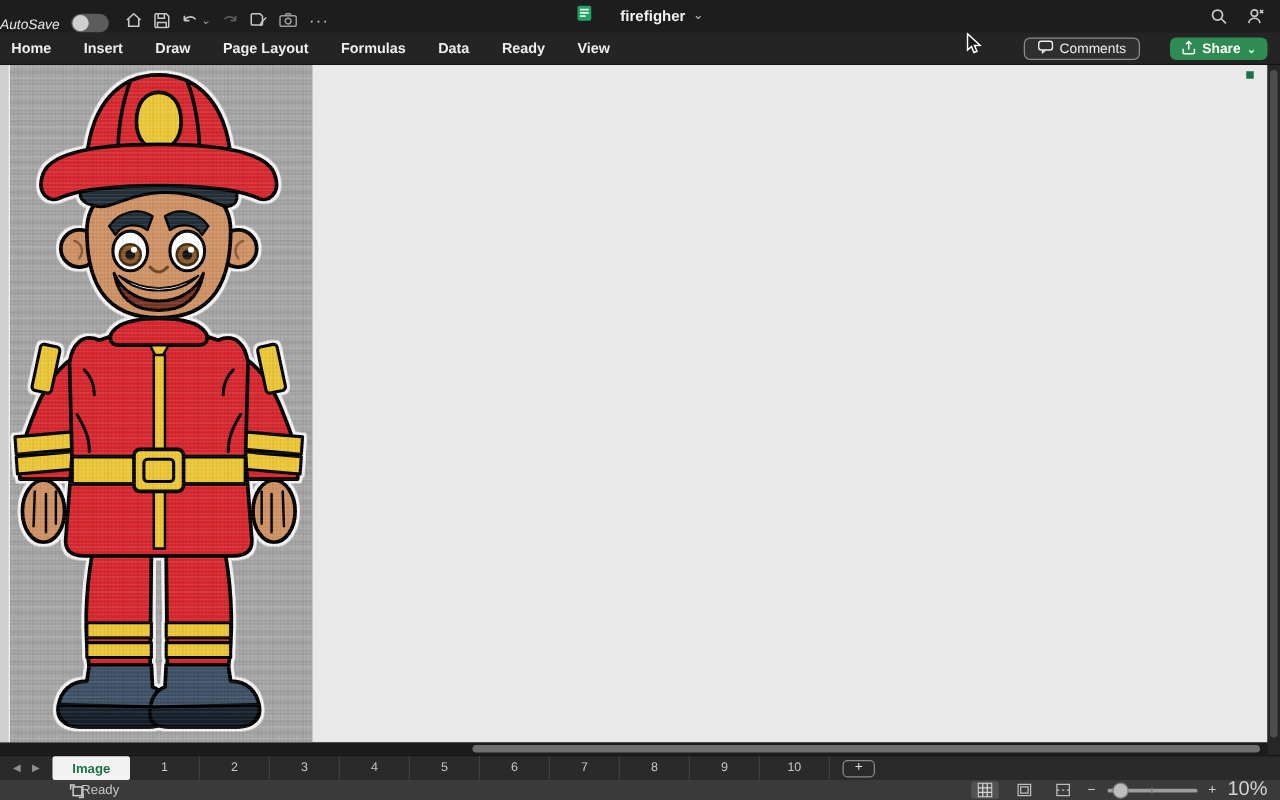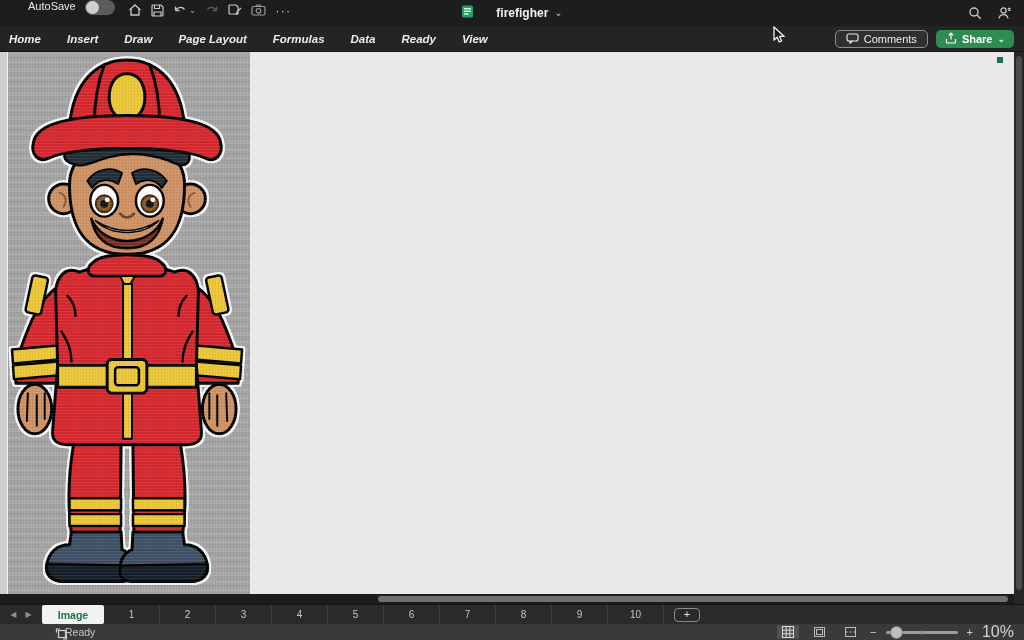--- a/index.html
+++ b/index.html
@@ -2,40 +2,40 @@
 <html><head>
 <meta charset="utf-8">
 <style>
   * { margin:0; padding:0; box-sizing:border-box; }
   html,body { background:#000; }
   body { font-family:"Liberation Sans", sans-serif; }
   .window { position:relative; width:1024px; height:640px; background:#1f1f1f; overflow:hidden; }
 
   
   .titlebar { position:absolute; left:0; top:0; width:1024px; height:26px; background:#1d1d1d; }
-  .ts-left { position:absolute; left:28px; top:0; height:26px; display:flex; align-items:flex-start; gap:9px; }
+  .ts-left { position:absolute; left:0; top:0; height:26px; display:flex; align-items:flex-end; gap:9px;font-style:italic; }
   .autosave-label { font-size:11px; color:#e8e8e8; font-weight:500; }
   .toggle { position:relative; width:30px; height:15px; border-radius:8px; background:#5c5c5c; margin-right:4px; }
   .toggle .knob { position:absolute; left:1px; top:1px; width:13px; height:13px; border-radius:50%; background:#cfcfcf; }
   .tbtn { display:flex; align-items:center; justify-content:center; height:20px; }
   .tbtn svg { display:block; }
   .undo-wrap { display:flex; align-items:center; gap:2px; }
   .chev { font-size:9px; color:#a8a8a8; line-height:1; }
   .ellipsis { font-size:13px; color:#c8c8c8; letter-spacing:1px; line-height:1; }
   .ts-center { position:absolute; left:0; right:0; top:0; height:26px; display:flex; align-items:center; justify-content:center; gap:6px; }
   .doc-title { font-size:12px; font-weight:700; color:#f0f0f0;margin-left:16px; }
   .title-chev { font-size:10px; color:#bdbdbd; margin-top:-2px; }
   .ts-right { position:absolute; right:12px; top:0; height:26px; display:flex; align-items:center; gap:15px; }
 
   
   .menubar { position:absolute; left:0; top:26px; width:1024px; height:26px; background:#242424; border-bottom:1px solid #141414; display:flex; align-items:center; padding-left:9px; }
-  .menu-item { font-size:11.5px; font-weight:600; color:#ededed; margin-right:26px; white-space:nowrap;font-style:italic; }
+  .menu-item { font-size:11.5px; font-weight:600; color:#ededed; margin-right:26px; white-space:nowrap; }
   .mb-right { position:absolute; right:10px; top:4px; display:flex; gap:8px; align-items:center; }
   .btn-comments { display:flex; align-items:center; gap:5px; height:18px; padding:0 10px; border:1px solid #8d8d8d; border-radius:5px; background:rgba(255,255,255,0.05); color:#ededed; font-size:11px; font-weight:500; }
-  .btn-share { display:flex; align-items:center; gap:5px; height:18px; padding:0 9px; border-radius:5px; background:#2e8b52; color:#ffffff; font-size:11px; font-weight:600; }
+  .btn-share { display:flex; align-items:center; gap:5px; height:18px; padding:0 9px; border-radius:5px; background:#2e8b52; color:#ffffff; font-size:11px; font-weight:600;margin-left:16px; }
   .btn-share .chev { color:#dff1e5; }
 
   
   .sheet { position:absolute; left:0; top:52px; width:1024px; height:552px; background:#1c1c1c; }
   .cells { position:absolute; left:0; top:0; width:1014px; height:542px; background:#e9e9e9; }
   .image-panel { position:absolute; left:0; top:0; width:250px; height:542px;
       background:repeating-linear-gradient(180deg,#a9a9a9 0 4px,#a1a1a1 4px 8px); }
   .edge-strip { position:absolute; left:0; top:0; width:8px; height:542px; background:#cfcfcf; border-right:1px solid #f2f2f2; }
   .art { position:absolute; left:10px; top:0; width:238px; height:540px;
       filter: drop-shadow(2px 0 0 #f4f4f4) drop-shadow(-2px 0 0 #f4f4f4) drop-shadow(0 2px 0 #f4f4f4) drop-shadow(0 -2px 0 #f4f4f4); }

